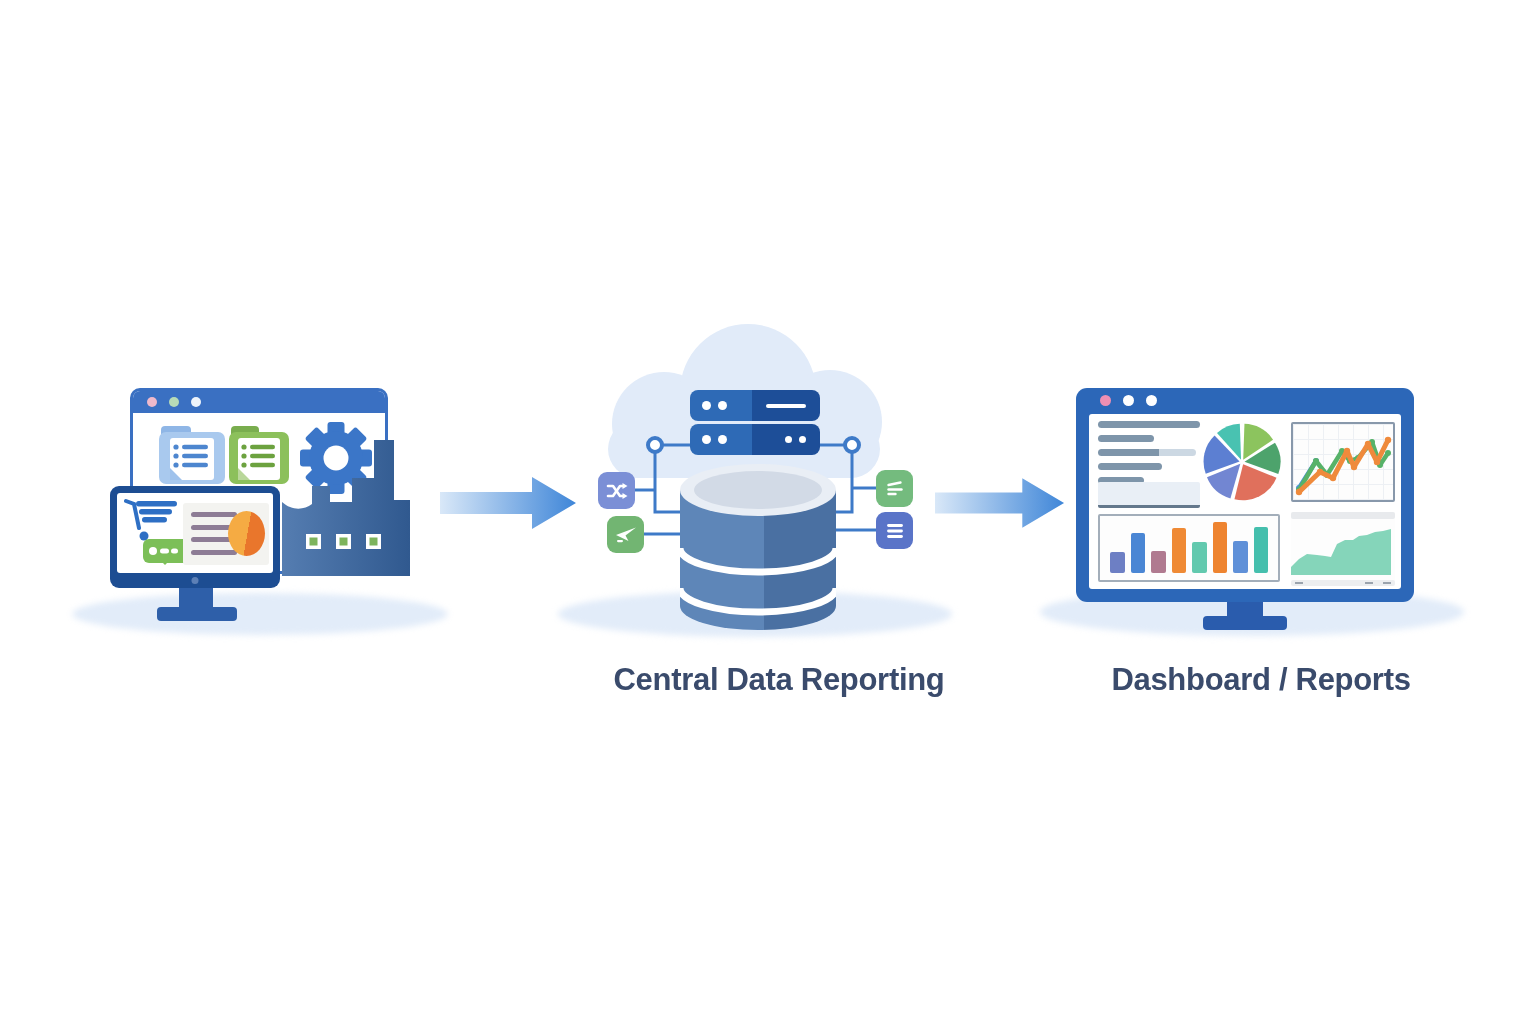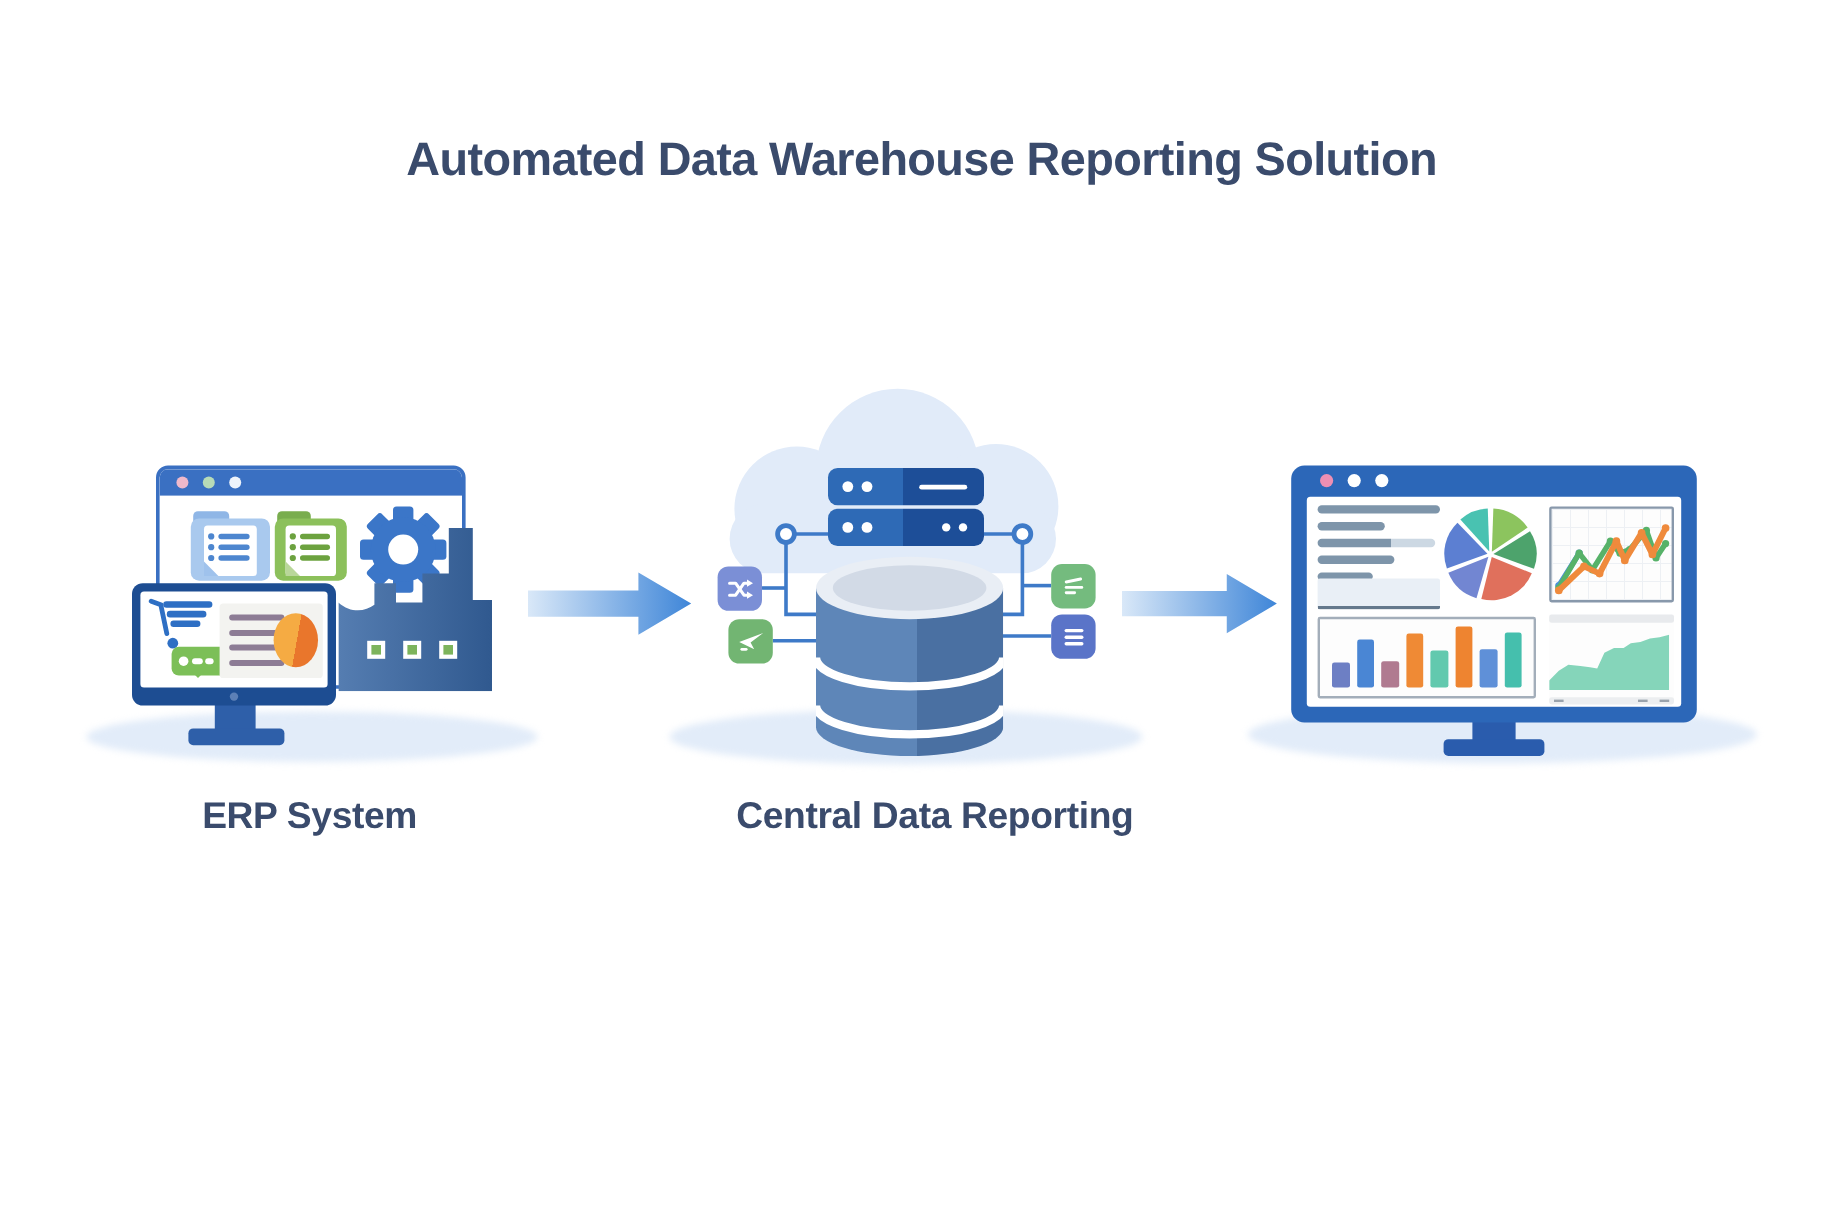--- a/index.html
+++ b/index.html
@@ -66,21 +66,20 @@
   .area-panel { left:202px; top:98px; width:104px; height:72px; }
   .area-head { height:7px; background:#e8eaed; margin-bottom:2px; border-radius:2px; }
   .area-foot { height:6px; background:#eceef0; margin-top:1px; border-radius:2px; position:relative; }
   .tick { position:absolute; top:2px; width:8px; height:2px; background:#9aa3ad; }
 </style>
 </head>
 <body>
 
 <div class="page">
 
-  <div class="title">Automated Data Warehouse Reporting Solution</div>
 
   <div class="shadow" style="left:72px; top:593px; width:376px; height:42px;"></div>
 
   <div class="browser">
     <div class="browser-bar">
       <span class="dot" style="left:14px; top:6px; width:10px; height:10px; background:#efb9cb;"></span>
       <span class="dot" style="left:36px; top:6px; width:10px; height:10px; background:#b7dbb7;"></span>
       <span class="dot" style="left:58px; top:6px; width:10px; height:10px; background:#eef4fb;"></span>
     </div>
   </div>
@@ -185,21 +184,20 @@
         <div class="card-line" style="top:9px;"></div>
         <div class="card-line" style="top:21.5px;"></div>
         <div class="card-line" style="top:34px;"></div>
         <div class="card-line" style="top:46.5px;"></div>
         <div class="blob"></div>
       </div>
     </div>
     <div class="frame-dot"></div>
   </div>
 
-  <div class="node-label" style="left:80px; top:662px; width:356px;">ERP System</div>
 
   <svg class="abs" style="left:440px; top:468px;" width="137" height="70" viewBox="0 0 137 70">
     <defs>
         <linearGradient id="ag1" x1="0" y1="0" x2="1" y2="0">
       <stop offset="0" stop-color="#d9e8f8"></stop>
           <stop offset="1" stop-color="#3f86d8"></stop>
     </linearGradient>
       </defs>
     <polygon points="0,24 92,24 92,9 136,35 92,61 92,46 0,46" fill="url(#ag1)"></polygon>
   </svg>
@@ -388,14 +386,15 @@
         <div class="area-foot">
           <span class="tick" style="left:4px;"></span>
           <span class="tick" style="right:22px;"></span>
           <span class="tick" style="right:4px;"></span>
         </div>
       </div>
 
     </div>
   </div>
 
+  <div class="node-label" style="left:1060px; top:662px; width:402px;">Dashboard / Reports</div>
 
 </div>
 
 </body></html>

